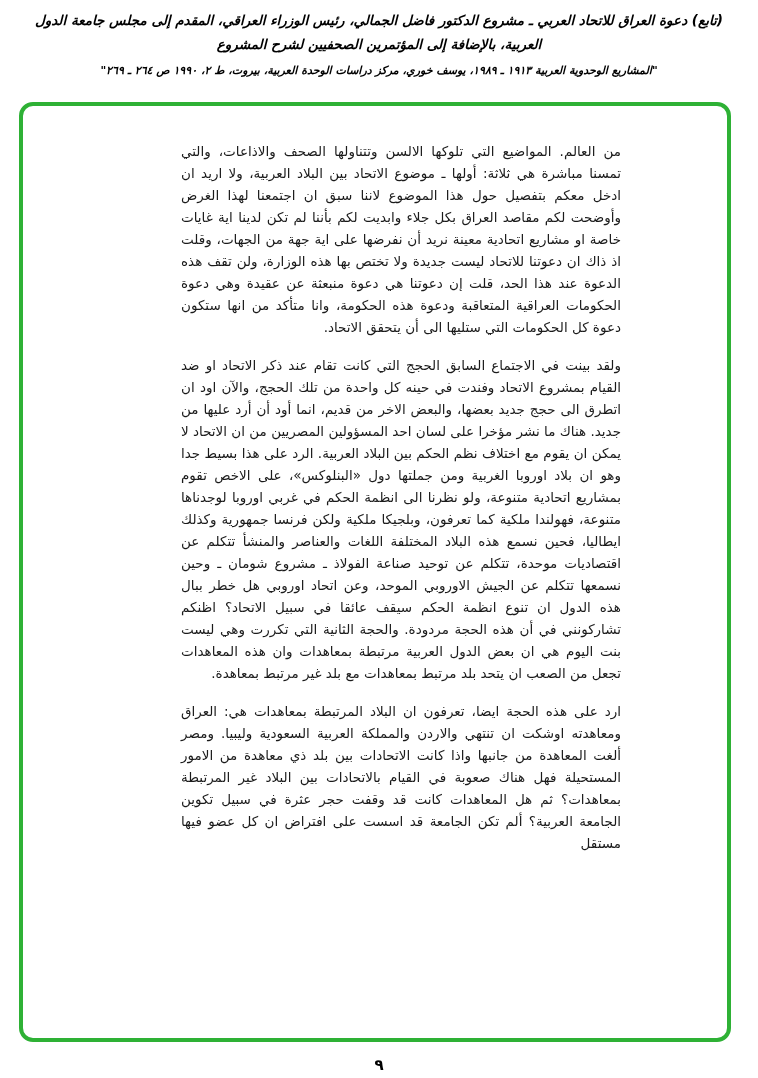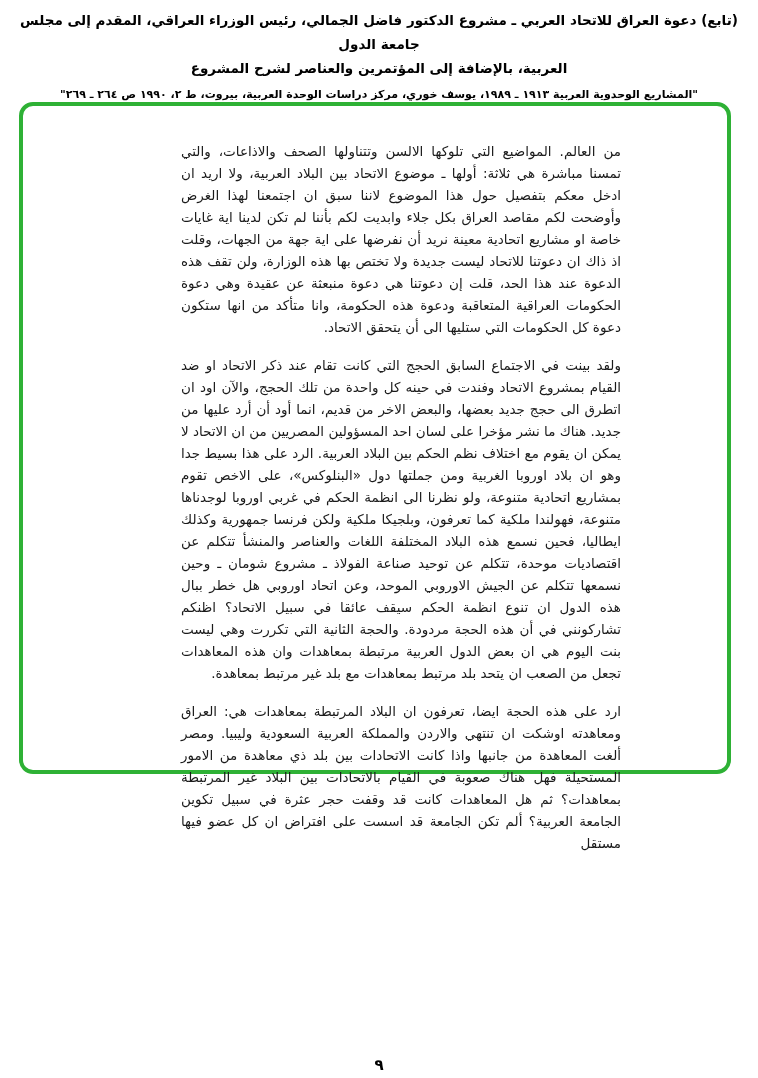--- a/index.html
+++ b/index.html
@@ -18,40 +18,41 @@
     direction: rtl;
     overflow: hidden;
   }
   .doc-header {
     position: absolute;
     top: 8px;
     left: 14px;
     right: 14px;
     text-align: center;
     direction: rtl;
+    font-style: italic;
   }
   .h-title {
     font-size: 13.5px;
     font-weight: bold;
     line-height: 24px;
     color: #000000;
   }
   .h-source {
     font-size: 11px;
     font-weight: bold;
     line-height: 18px;
     margin-top: 6px;
     color: #000000;
   }
   .frame {
     position: absolute;
     top: 102px;
     left: 19px;
     width: 712px;
-    height: 672px;
+    height: 940px;
     border: 4px solid #2eb135;
     border-radius: 14px;
     box-sizing: border-box;
     background: #ffffff;
   }
   .text-col {
     position: absolute;
     top: 34px;
     right: 106px;
     width: 440px;
@@ -79,21 +80,21 @@
     color: #000000;
   }
 </style>
 </head>
 <body>
 
 <div class="page">
 
   <header class="doc-header">
     <div class="h-title">(تابع) دعوة العراق للاتحاد العربي ـ مشروع الدكتور فاضل الجمالي، رئيس الوزراء العراقي، المقدم إلى مجلس جامعة الدول</div>
-    <div class="h-title">العربية، بالإضافة إلى المؤتمرين والعناصر لشرح المشروع</div>
+    <div class="h-title">العربية، بالإضافة إلى المؤتمرين الصحفيين لشرح المشروع</div>
     <div class="h-source">"المشاريع الوحدوية العربية ١٩١٣ ـ ١٩٨٩، يوسف خوري، مركز دراسات الوحدة العربية، بيروت، ط ٢، ١٩٩٠ ص ٢٦٤ ـ ٢٦٩"</div>
   </header>
 
   <div class="frame">
     <div class="text-col">
       <p>من العالم. المواضيع التي تلوكها الالسن وتتناولها الصحف والاذاعات، والتي تمسنا مباشرة هي ثلاثة: أولها ـ موضوع الاتحاد بين البلاد العربية، ولا اريد ان ادخل معكم بتفصيل حول هذا الموضوع لاننا سبق ان اجتمعنا لهذا الغرض وأوضحت لكم مقاصد العراق بكل جلاء وابديت لكم بأننا لم تكن لدينا اية غايات خاصة او مشاريع اتحادية معينة نريد أن نفرضها على اية جهة من الجهات، وقلت اذ ذاك ان دعوتنا للاتحاد ليست جديدة ولا تختص بها هذه الوزارة، ولن تقف هذه الدعوة عند هذا الحد، قلت إن دعوتنا هي دعوة منبعثة عن عقيدة وهي دعوة الحكومات العراقية المتعاقبة ودعوة هذه الحكومة، وانا متأكد من انها ستكون دعوة كل الحكومات التي ستليها الى أن يتحقق الاتحاد.</p>
       <p>ولقد بينت في الاجتماع السابق الحجج التي كانت تقام عند ذكر الاتحاد او ضد القيام بمشروع الاتحاد وفندت في حينه كل واحدة من تلك الحجج، والآن اود ان اتطرق الى حجج جديد بعضها، والبعض الاخر من قديم، انما أود أن أرد عليها من جديد. هناك ما نشر مؤخرا على لسان احد المسؤولين المصريين من ان الاتحاد لا يمكن ان يقوم مع اختلاف نظم الحكم بين البلاد العربية. الرد على هذا بسيط جدا وهو ان بلاد اوروبا الغربية ومن جملتها دول «البنلوكس»، على الاخص تقوم بمشاريع اتحادية متنوعة، ولو نظرنا الى انظمة الحكم في غربي اوروبا لوجدناها متنوعة، فهولندا ملكية كما تعرفون، وبلجيكا ملكية ولكن فرنسا جمهورية وكذلك ايطاليا، فحين نسمع هذه البلاد المختلفة اللغات والعناصر والمنشأ تتكلم عن اقتصاديات موحدة، تتكلم عن توحيد صناعة الفولاذ ـ مشروع شومان ـ وحين نسمعها تتكلم عن الجيش الاوروبي الموحد، وعن اتحاد اوروبي هل خطر ببال هذه الدول ان تنوع انظمة الحكم سيقف عائقا في سبيل الاتحاد؟ اظنكم تشاركونني في أن هذه الحجة مردودة. والحجة الثانية التي تكررت وهي ليست بنت اليوم هي ان بعض الدول العربية مرتبطة بمعاهدات وان هذه المعاهدات تجعل من الصعب ان يتحد بلد مرتبط بمعاهدات مع بلد غير مرتبط بمعاهدة.</p>
       <p>ارد على هذه الحجة ايضا، تعرفون ان البلاد المرتبطة بمعاهدات هي: العراق ومعاهدته اوشكت ان تنتهي والاردن والمملكة العربية السعودية وليبيا. ومصر ألغت المعاهدة من جانبها واذا كانت الاتحادات بين بلد ذي معاهدة من الامور المستحيلة فهل هناك صعوبة في القيام بالاتحادات بين البلاد غير المرتبطة بمعاهدات؟ ثم هل المعاهدات كانت قد وقفت حجر عثرة في سبيل تكوين الجامعة العربية؟ ألم تكن الجامعة قد اسست على افتراض ان كل عضو فيها مستقل</p>
     </div>
   </div>

